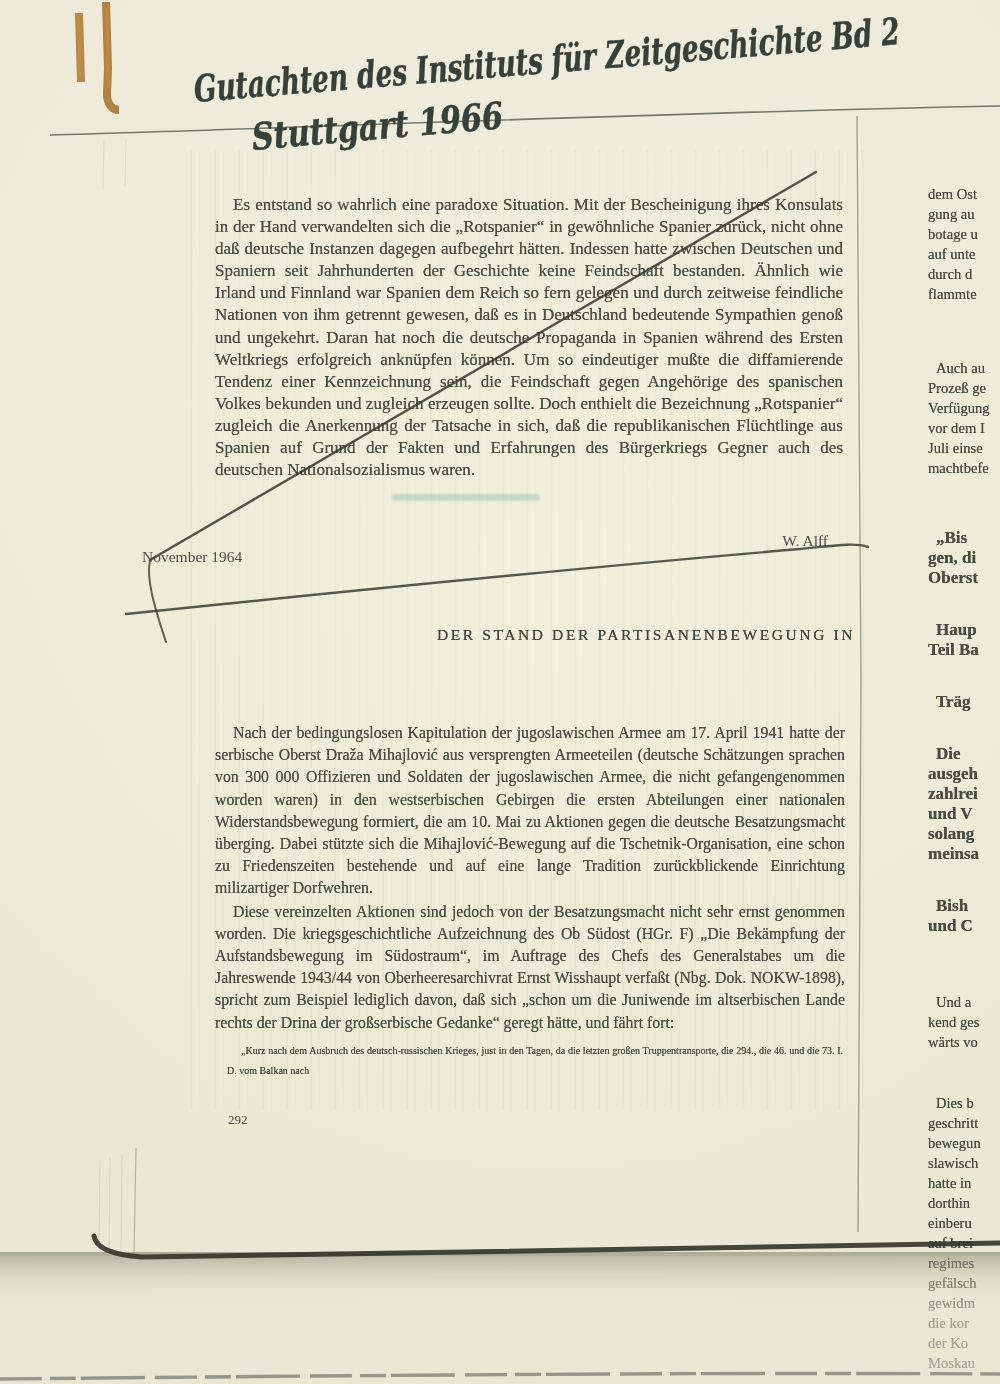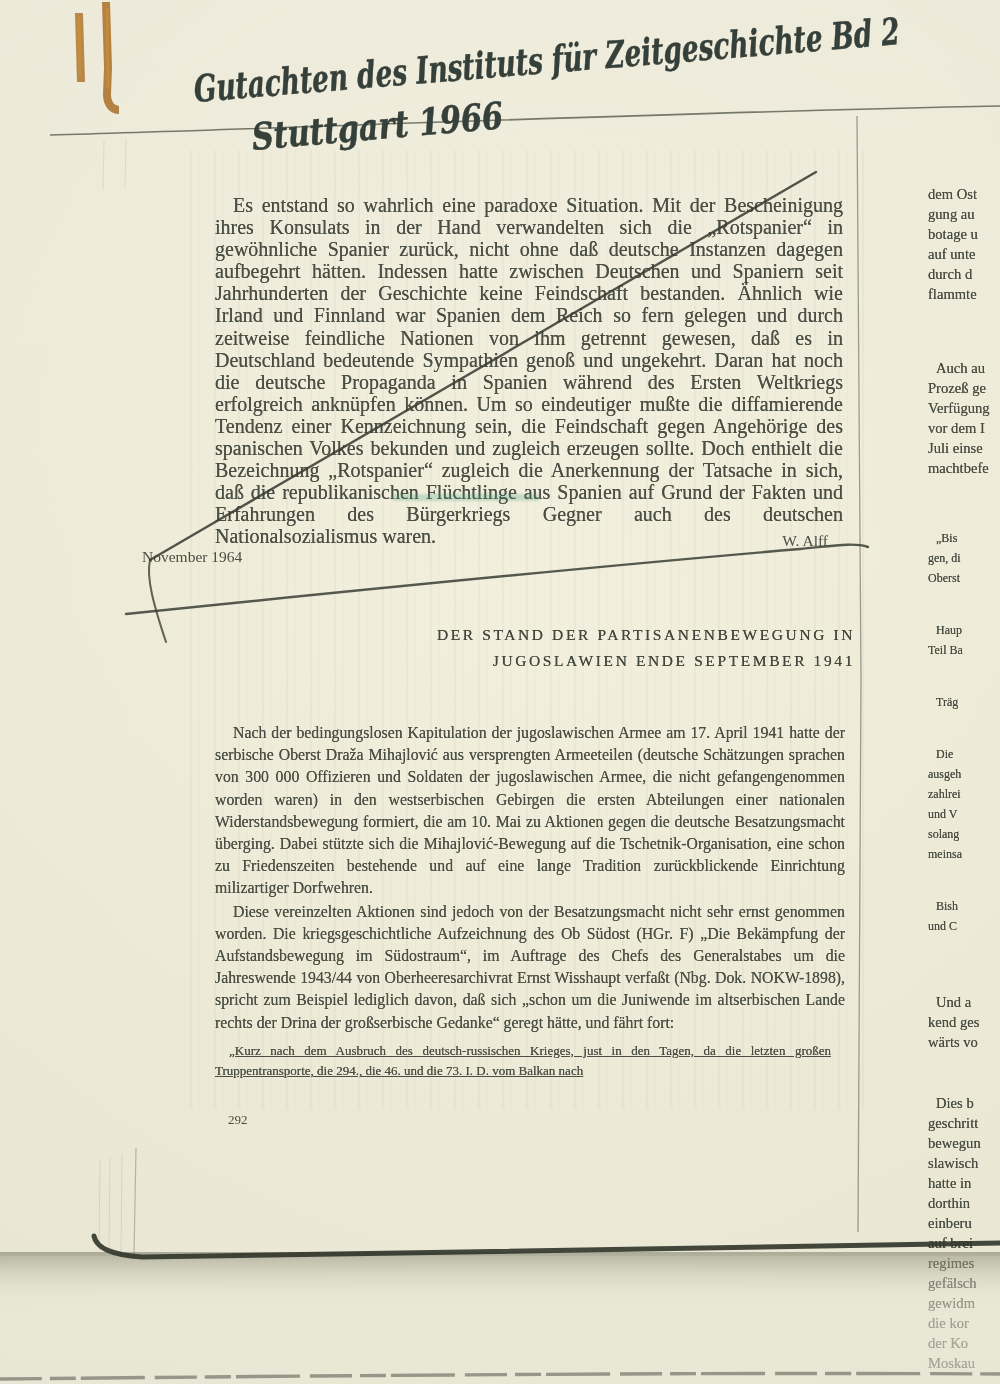--- a/index.html
+++ b/index.html
@@ -25,56 +25,56 @@
 
   
   .handwriting-svg text{
     font-family:"DejaVu Serif","Liberation Serif",serif;
     font-style:italic;font-weight:bold;fill:#36403a;stroke:#36403a;stroke-width:.5px;
   }
 
   
   .main-col{
     position:absolute;left:215px;top:194px;width:628px;
-    font-size:20px;line-height:22.1px;text-align:justify;
+    font-size:17px;line-height:22.1px;text-align:justify;
     color:#4a4e44;text-shadow:0 0 .45px rgba(66,72,58,.85);
   }
   .main-col p{margin:0;text-indent:18px;}
   .date-sig{position:absolute;left:130px;top:532px;width:706px;height:40px;font-size:15.5px;}
   .date-sig .date{position:absolute;left:12px;top:16px;}
   .date-sig .sig{position:absolute;right:8px;top:0;}
   .article-title{
     position:absolute;left:215px;top:622px;width:640px;text-align:right;
     font-size:15.5px;letter-spacing:2.6px;line-height:26px;color:#42463c;
     text-shadow:0 0 .5px rgba(60,66,52,.9);
   }
   .body-block{
     position:absolute;left:215px;top:722px;width:630px;
     font-size:15.8px;line-height:22.2px;text-align:justify;
     color:#4a4e44;text-shadow:0 0 .45px rgba(66,72,58,.85);
   }
   .body-block p{margin:0 0 1px 0;text-indent:18px;}
   .body-block .bquote{
-    margin-top:7px;width:616px;
-    font-size:13px;line-height:20.6px;text-indent:14px;text-decoration:underline;
+    margin-top:7px;margin-left:12px;width:616px;
+    font-size:10px;line-height:20.6px;text-indent:14px;
   }
   .page-number{position:absolute;left:228px;top:1112px;font-size:13px;color:#4a4e44;}
 
   
   .right-col{
     position:absolute;left:928px;top:184px;width:72px;overflow:hidden;
     font-size:14.6px;line-height:20px;color:#484c42;
     text-shadow:0 0 .45px rgba(66,72,58,.85);white-space:nowrap;
   }
   .right-col .gap-a{height:22px;}
   .right-col .gap-b{height:18px;}
   .right-col .gap-c{height:24px;}
   .right-col .gap-d{height:9px;}
   .right-col .rline{white-space:nowrap;}
-  .right-col .sm{font-size:12px;line-height:20px;}
+  .right-col .sm{font-size:17px;line-height:20px;font-weight:bold;}
   .right-col .ind{padding-left:8px;margin-top:32px;}
   .green-smudge{
     position:absolute;left:392px;top:494px;width:148px;height:7px;border-radius:4px;
     background:rgba(76,158,128,.26);filter:blur(1px);
   }
   .bottom-shadow{
     position:absolute;left:0;top:1252px;width:1000px;height:42px;pointer-events:none;
     background:linear-gradient(180deg,rgba(66,72,52,.38),rgba(66,72,52,.12) 55%,transparent);
   }
   .bottom-band{
@@ -114,21 +114,20 @@
     <p>Es entstand so wahrlich eine paradoxe Situation. Mit der Bescheinigung ihres Konsulats in der Hand verwandelten sich die „Rotspanier“ in gewöhnliche Spanier zurück, nicht ohne daß deutsche Instanzen dagegen aufbegehrt hätten. Indessen hatte zwischen Deutschen und Spaniern seit Jahrhunderten der Geschichte keine Feindschaft bestanden. Ähnlich wie Irland und Finnland war Spanien dem Reich so fern gelegen und durch zeitweise feindliche Nationen von ihm getrennt gewesen, daß es in Deutschland bedeutende Sympathien genoß und ungekehrt. Daran hat noch die deutsche Propaganda in Spanien während des Ersten Weltkriegs erfolgreich anknüpfen können. Um so eindeutiger mußte die diffamierende Tendenz einer Kennzeichnung sein, die Feindschaft gegen Angehörige des spanischen Volkes bekunden und zugleich erzeugen sollte. Doch enthielt die Bezeichnung „Rotspanier“ zugleich die Anerkennung der Tatsache in sich, daß die republikanischen Flüchtlinge aus Spanien auf Grund der Fakten und Erfahrungen des Bürgerkriegs Gegner auch des deutschen Nationalsozialismus waren.</p>
   </div>
 
   <div class="date-sig">
     <span class="date">November 1964</span>
     <span class="sig">W. Alff</span>
   </div>
 
   <div class="article-title">
     <div>DER STAND DER PARTISANENBEWEGUNG IN</div>
-    <div>JUGOSLAWIEN ENDE SEPTEMBER 1941</div>
   </div>
 
   <div class="body-block">
     <p>Nach der bedingungslosen Kapitulation der jugoslawischen Armee am 17. April 1941 hatte der serbische Oberst Draža Mihajlović aus versprengten Armeeteilen (deutsche Schätzungen sprachen von 300 000 Offizieren und Soldaten der jugoslawischen Armee, die nicht gefangengenommen worden waren) in den westserbischen Gebirgen die ersten Abteilungen einer nationalen Widerstandsbewegung formiert, die am 10. Mai zu Aktionen gegen die deutsche Besatzungsmacht überging. Dabei stützte sich die Mihajlović-Bewegung auf die Tschetnik-Organisation, eine schon zu Friedenszeiten bestehende und auf eine lange Tradition zurückblickende Einrichtung milizartiger Dorfwehren.</p>
     <p>Diese vereinzelten Aktionen sind jedoch von der Besatzungsmacht nicht sehr ernst genommen worden. Die kriegsgeschichtliche Aufzeichnung des Ob Südost (HGr. F) „Die Bekämpfung der Aufstandsbewegung im Südostraum“, im Auftrage des Chefs des Generalstabes um die Jahreswende 1943/44 von Oberheeresarchivrat Ernst Wisshaupt verfaßt (Nbg. Dok. NOKW-1898), spricht zum Beispiel lediglich davon, daß sich „schon um die Juniwende im altserbischen Lande rechts der Drina der großserbische Gedanke“ geregt hätte, und fährt fort:</p>
     <div class="bquote">„Kurz nach dem Ausbruch des deutsch-russischen Krieges, just in den Tagen, da die letzten großen Truppentransporte, die 294., die 46. und die 73. I. D. vom Balkan nach</div>
   </div>
 
   <div class="page-number">292</div>
 

